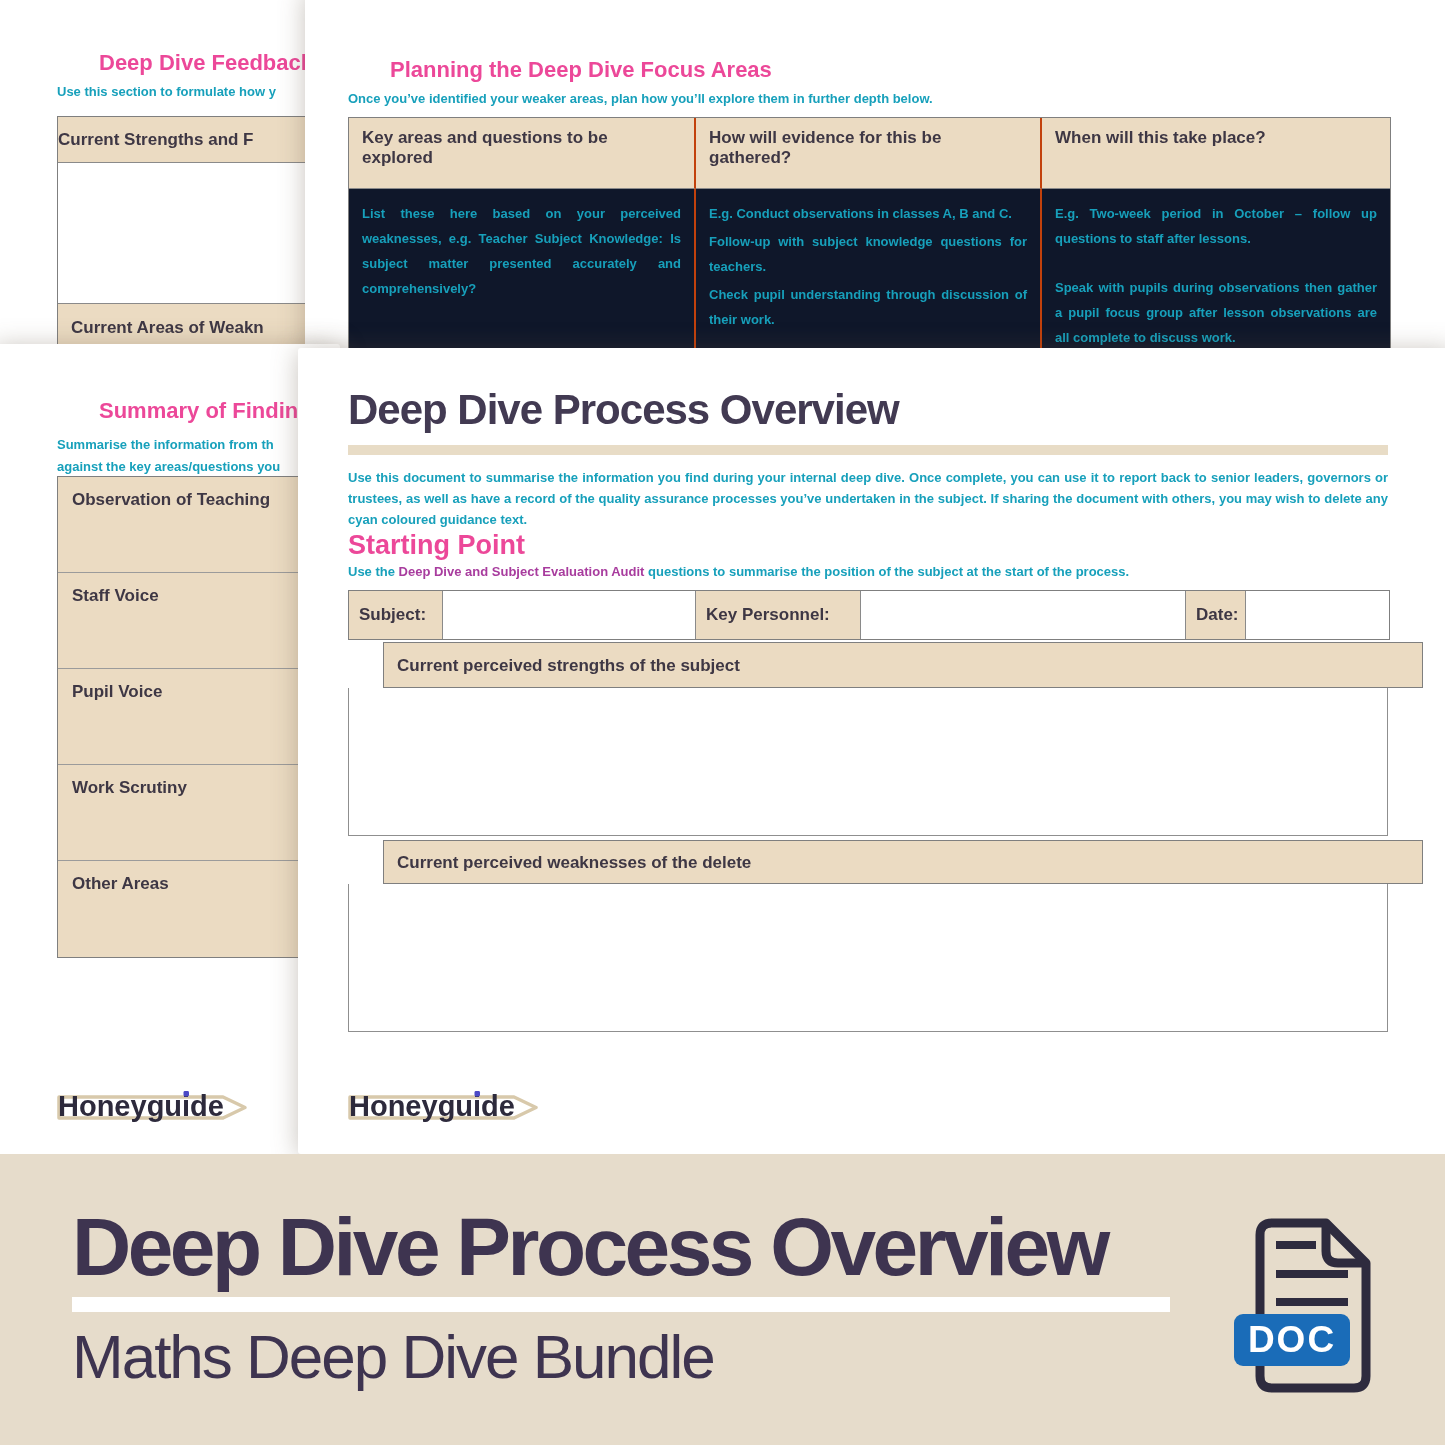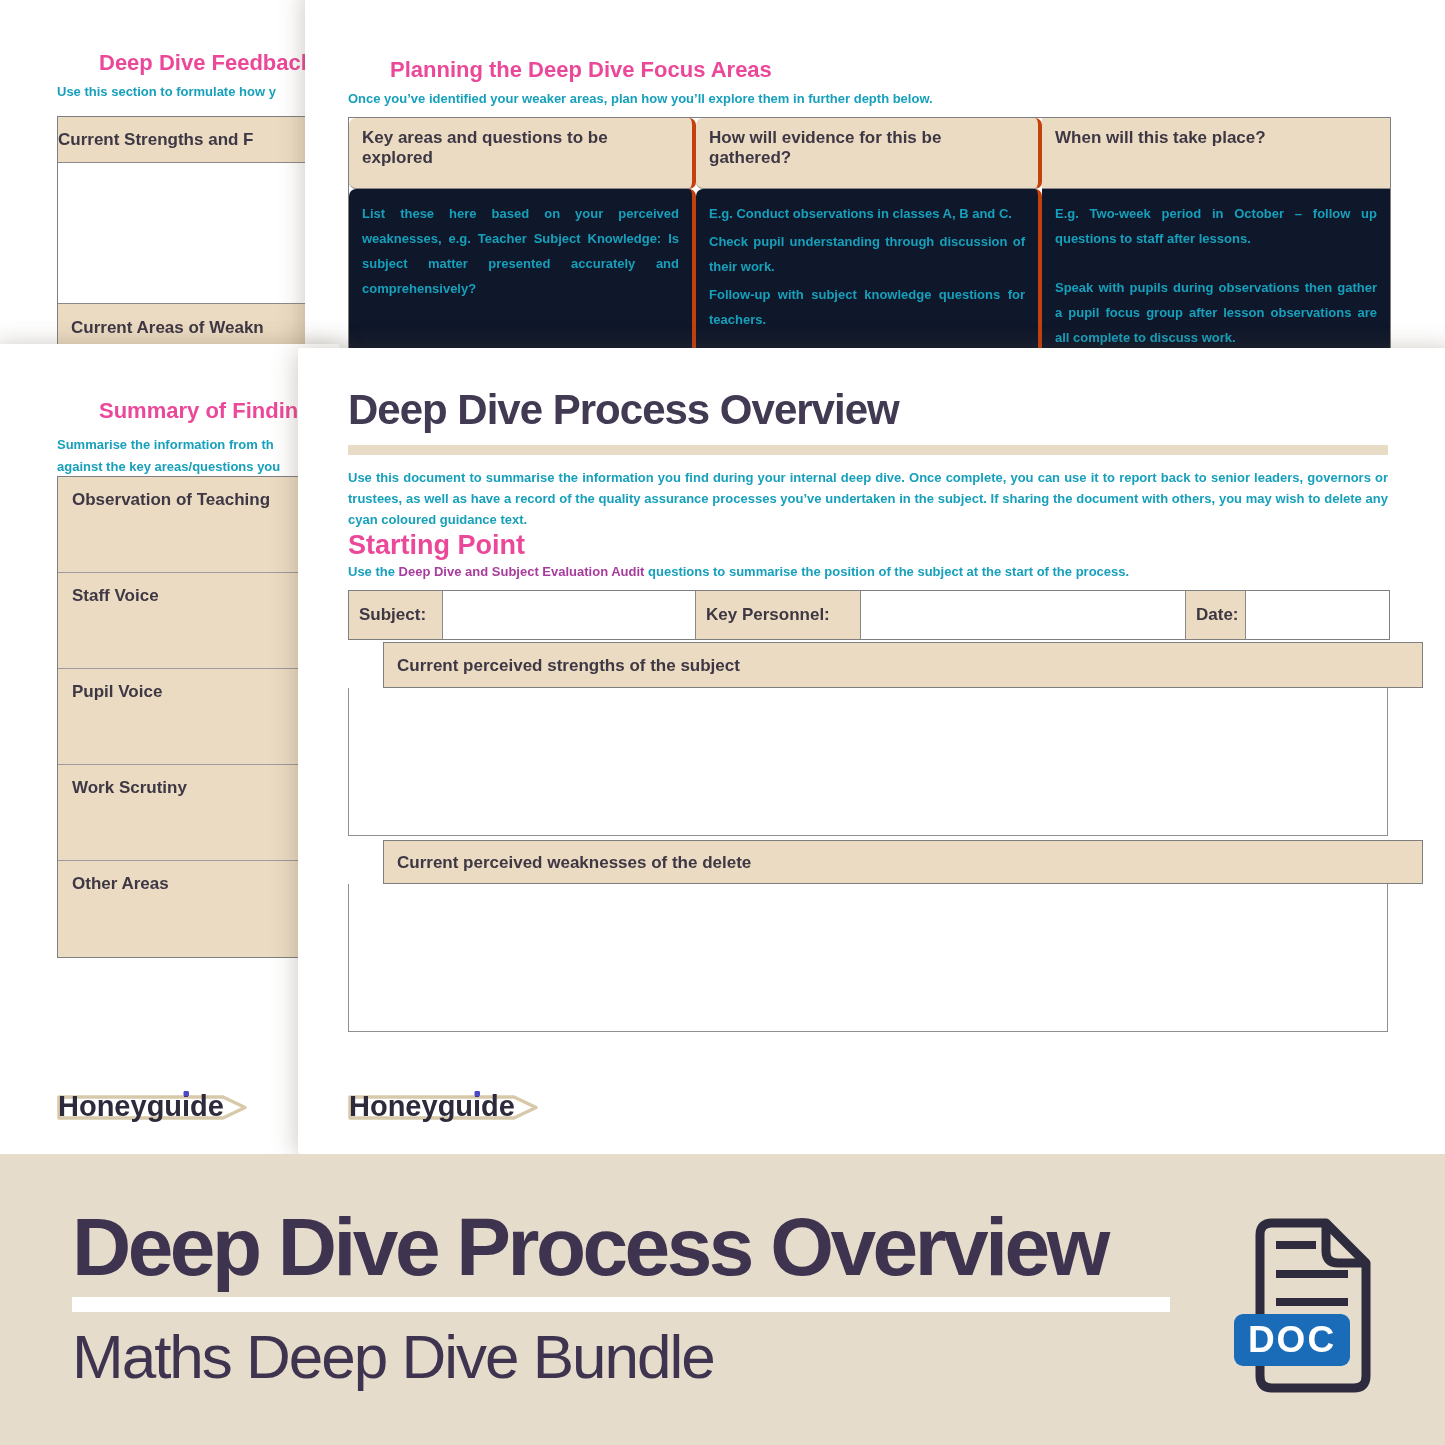--- a/index.html
+++ b/index.html
@@ -25,21 +25,21 @@
   .fb-table{left:63px;top:124px;width:420px;border:1px solid #7f7f7f;}
   .fb-head{height:45px;line-height:45px;padding-left:0;border-bottom:1px solid #8a8a8a;}
   .fb-body{height:140px;background:#fff;border-bottom:1px solid #8a8a8a;}
   .fb-head2{height:70px;line-height:48px;padding-left:13px;}
 
   
   .pl-table{left:43px;top:127px;width:1041px;border:1px solid #7f7f7f;display:grid;
             grid-template-columns:347px 346px 348px;}
   .pl-th{background:#ebdbc2;min-height:50px;padding:10px 13px;border-bottom:1px solid #8a8a8a;}
   .pl-td{background:#0f172a;height:168px;padding:12px 13px 0 13px;}
-  .bR{border-right:4px solid #c2410c;border-radius:7px;}
+  .bR{border-right:2px solid #c2410c;}
   .pl-td p{margin:0 0 3px 0;line-height:25px;}
   .pl-td p.gap{margin-top:24px;}
 
   
   .sm-table{left:63px;top:132px;width:430px;border:1px solid #7f7f7f;}
   .sm-row{height:96px;background:#ebdbc2;border-bottom:1px solid #9b9b9b;box-sizing:border-box;
           padding:13px 0 0 14px;}
   .sm-row:last-child{border-bottom:none;}
 
   
@@ -87,22 +87,22 @@
     <div class="abs cyan nowrap" style="left:43px;top:101px;">Once you’ve identified your weaker areas, plan how you’ll explore them in further depth below.</div>
     <div class="abs pl-table">
       <div class="pl-th bR cell-label">Key areas and questions to be explored</div>
       <div class="pl-th bR cell-label">How will evidence for this be gathered?</div>
       <div class="pl-th cell-label">When will this take place?</div>
       <div class="pl-td bR cyan just">
         <p>List these here based on your perceived weaknesses, e.g. Teacher Subject Knowledge: Is subject matter presented accurately and comprehensively?</p>
       </div>
       <div class="pl-td bR cyan just">
         <p>E.g. Conduct observations in classes A, B and C.</p>
+        <p>Follow-up with subject knowledge questions for teachers.</p>
         <p>Check pupil understanding through discussion of their work.</p>
-        <p>Follow-up with subject knowledge questions for teachers.</p>
       </div>
       <div class="pl-td cyan just">
         <p>E.g. Two-week period in October – follow up questions to staff after lessons.</p>
         <p class="gap">Speak with pupils during observations then gather a pupil focus group after lesson observations are all complete to discuss work.</p>
       </div>
     </div>
   </div>
 
   <div class="page page-bl">
     <div class="abs h-doc" style="left:63px;top:54px;">Summary of Findings</div>

